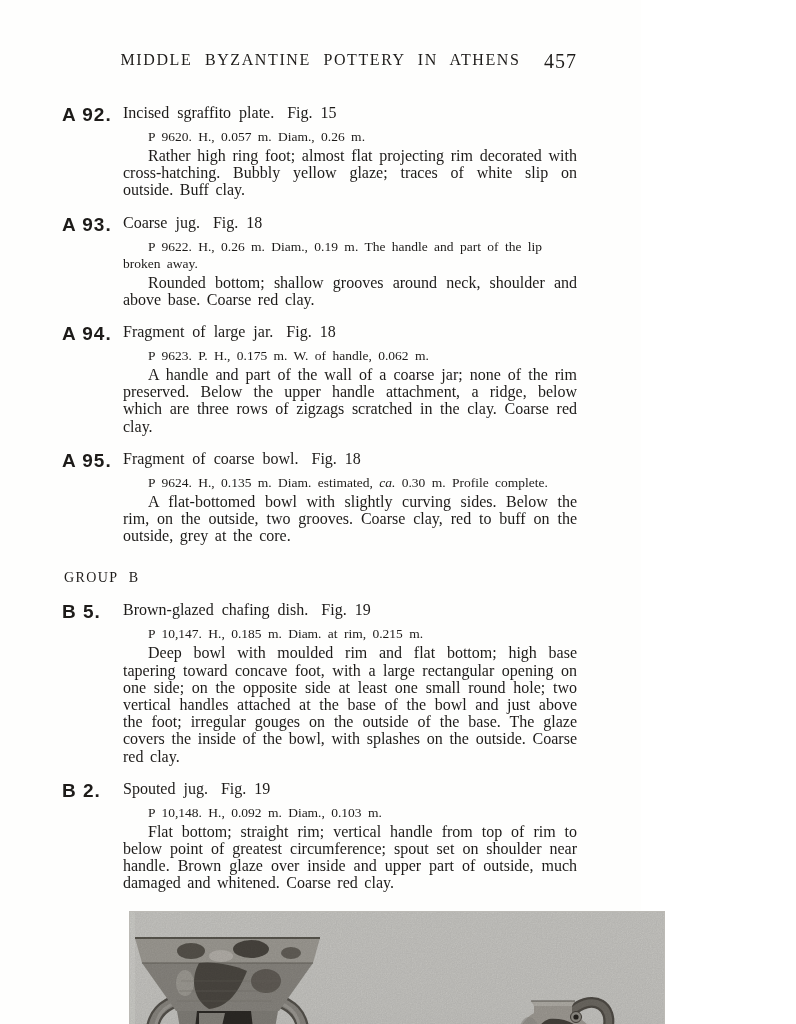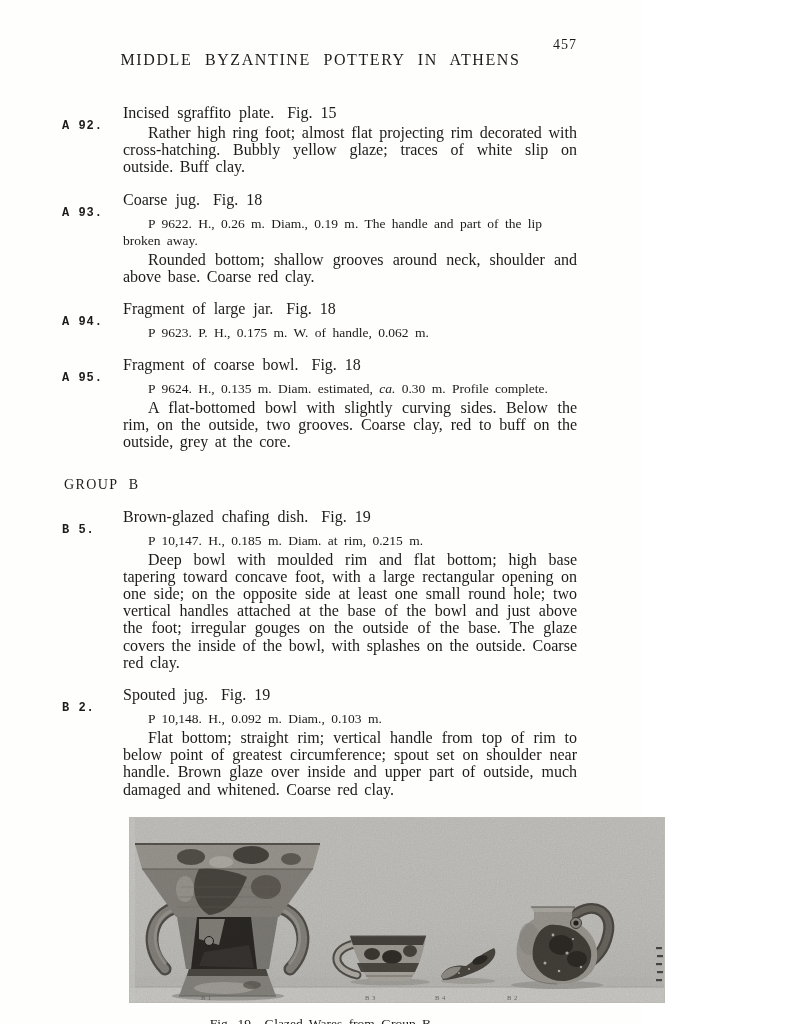--- a/index.html
+++ b/index.html
@@ -2,27 +2,27 @@
 <html><head>
 <meta charset="utf-8">
 <style>
   html,body{margin:0;padding:0;}
   body{width:796px;height:1024px;overflow:hidden;background:#ffffff;}
   .page{position:relative;width:641px;height:1024px;background:#fefefd;
         font-family:"Liberation Serif", serif;color:#1d1b19;}
   
   .header{position:relative;padding-top:51px;text-align:center;}
   .header-title{font-size:16px;letter-spacing:1.6px;word-spacing:7px;}
-  .page-num{position:absolute;top:37px;right:64px;font-size:14px;letter-spacing:1px;}
+  .page-num{position:absolute;top:50px;right:64px;font-size:20px;letter-spacing:1px;}
   
   .entries{padding-top:20px;}
   .entry{position:relative;padding-left:123px;padding-right:64px;margin-top:15px;}
-  .entry-id{position:absolute;left:62px;top:15px;
-            font-family:Liberation Mono, monospace;font-weight:bold;
-            font-size:12px;letter-spacing:1px;white-space:pre;}
+  .entry-id{position:absolute;left:62px;top:0;
+            font-family:Liberation Sans, sans-serif;font-weight:bold;
+            font-size:19px;letter-spacing:1px;white-space:pre;}
   .entry-title-line{font-size:16px;word-spacing:4px;}
   .fig-ref{margin-left:13px;}
   .meas{margin-top:6px;font-size:13.5px;line-height:17px;text-indent:25px;word-spacing:3px;}
   .it{font-style:italic;}
   p.desc{margin:2px 0 0 0;font-size:16px;line-height:17.2px;
          text-align:justify;text-indent:25px;word-spacing:2.6px;}
   .group-heading{margin:26px 0 0 64px;font-size:14px;letter-spacing:1.4px;word-spacing:6px;}
   
   .figure{margin-top:19px;}
   .photo{display:block;margin-left:129px;}
@@ -40,34 +40,36 @@
   <div class="header">
     <span class="header-title">MIDDLE BYZANTINE POTTERY IN ATHENS</span>
     <span class="page-num">457</span>
   </div>
 
   <div class="entries">
 
     <section class="entry">
       <span class="entry-id">A 92.</span>
       <div class="entry-title-line"><span>Incised sgraffito plate.</span><span class="fig-ref">Fig. 15</span></div>
+      <div class="meas"><span>P 9620.  H., 0.057 m.  Diam., 0.26 m.</span><span class="it"></span><span></span></div>
       <p class="desc">Rather high ring foot; almost flat projecting rim decorated with cross-hatching.  Bubbly yellow glaze; traces of white slip on outside.  Buff clay.</p>
     </section>
 
     <section class="entry">
       <span class="entry-id">A 93.</span>
       <div class="entry-title-line"><span>Coarse jug.</span><span class="fig-ref">Fig. 18</span></div>
       <div class="meas"><span>P 9622.  H., 0.26 m.  Diam., 0.19 m.  The handle and part of the lip broken away.</span><span class="it"></span><span></span></div>
       <p class="desc">Rounded bottom; shallow grooves around neck, shoulder and above base.  Coarse red clay.</p>
     </section>
 
     <section class="entry">
       <span class="entry-id">A 94.</span>
       <div class="entry-title-line"><span>Fragment of large jar.</span><span class="fig-ref">Fig. 18</span></div>
       <div class="meas"><span>P 9623.  P. H., 0.175 m.  W. of handle, 0.062 m.</span><span class="it"></span><span></span></div>
+      <p class="desc">A handle and part of the wall of a coarse jar; none of the rim preserved.  Below the upper handle attachment, a ridge, below which are three rows of zigzags scratched in the clay.  Coarse red clay.</p>
     </section>
 
     <section class="entry">
       <span class="entry-id">A 95.</span>
       <div class="entry-title-line"><span>Fragment of coarse bowl.</span><span class="fig-ref">Fig. 18</span></div>
       <div class="meas"><span>P 9624.  H., 0.135 m.  Diam. estimated, </span><span class="it">ca.</span><span> 0.30 m.  Profile complete.</span></div>
       <p class="desc">A flat-bottomed bowl with slightly curving sides.  Below the rim, on the outside, two grooves.  Coarse clay, red to buff on the outside, grey at the core.</p>
     </section>
 
     <div class="group-heading">GROUP B</div>

